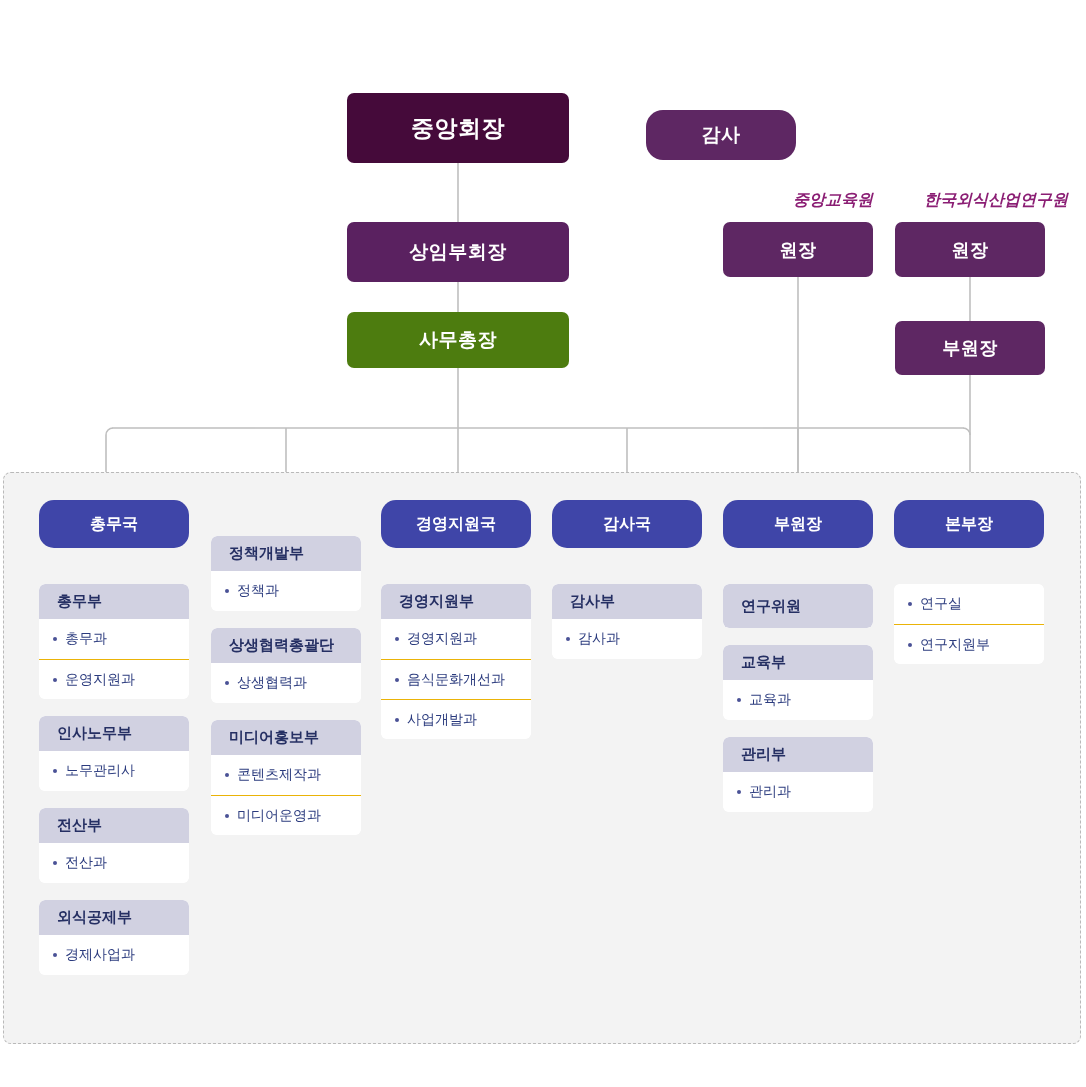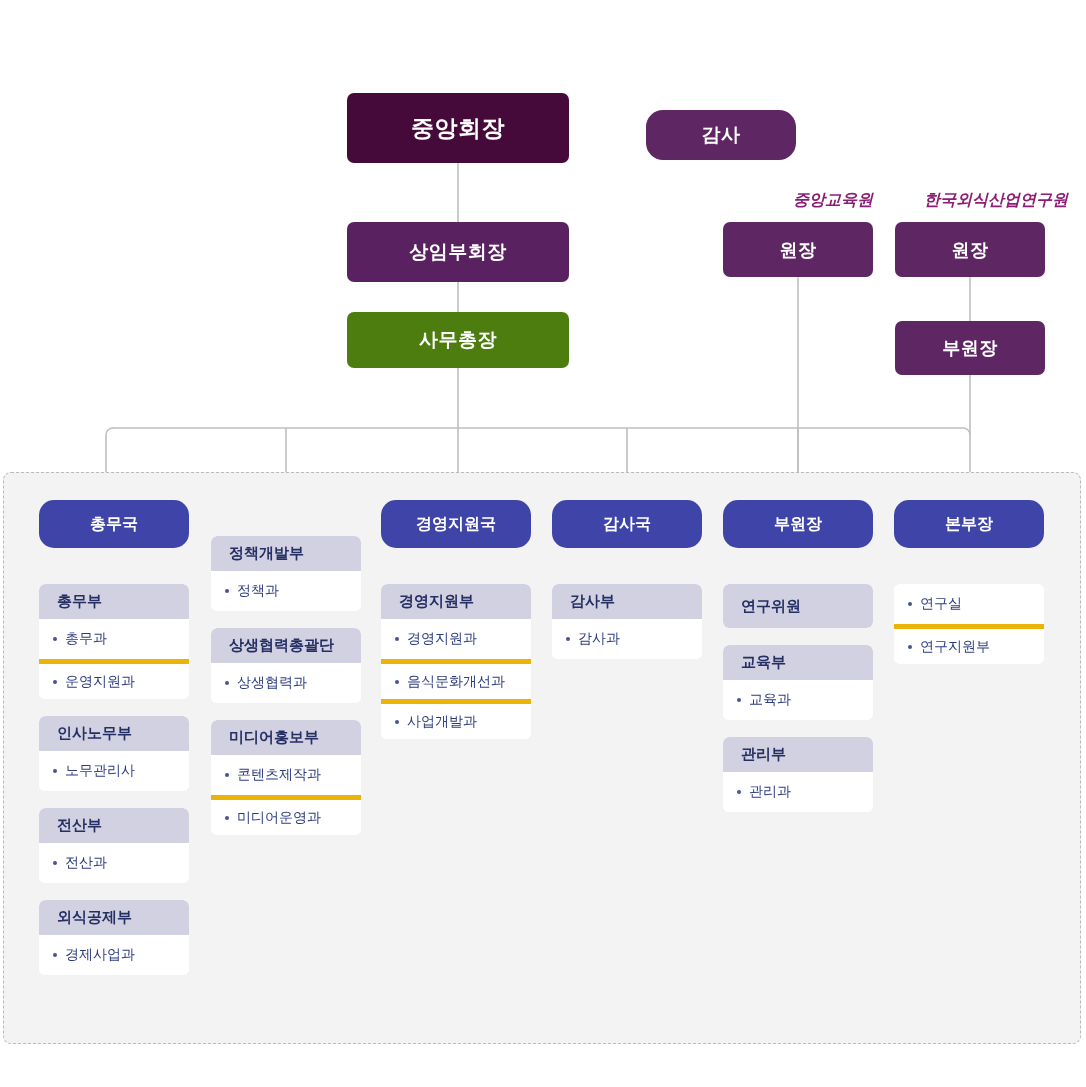--- a/index.html
+++ b/index.html
@@ -91,21 +91,21 @@
   .group.headonly .group-head{border-radius:6px;height:44px;justify-content:flex-start;}
   .group-items{background:#ffffff;border-radius:0 0 6px 6px;}
   .group.noheader .group-items{border-radius:6px;}
   .item{
     height:40px;
     display:flex;align-items:center;
     padding-left:14px;
     font-size:14px;
     color:#2B3B7E;
     box-sizing:border-box;
-    border-top:5px solid #eab308;
+    border-top:1px solid #eab308;
   }
   .item:first-child{border-top:none;}
   .bullet{
     width:4px;height:4px;
     background:#4A5296;
     border-radius:50%;
     margin-right:8px;
     flex:0 0 auto;
   }
 </style>

